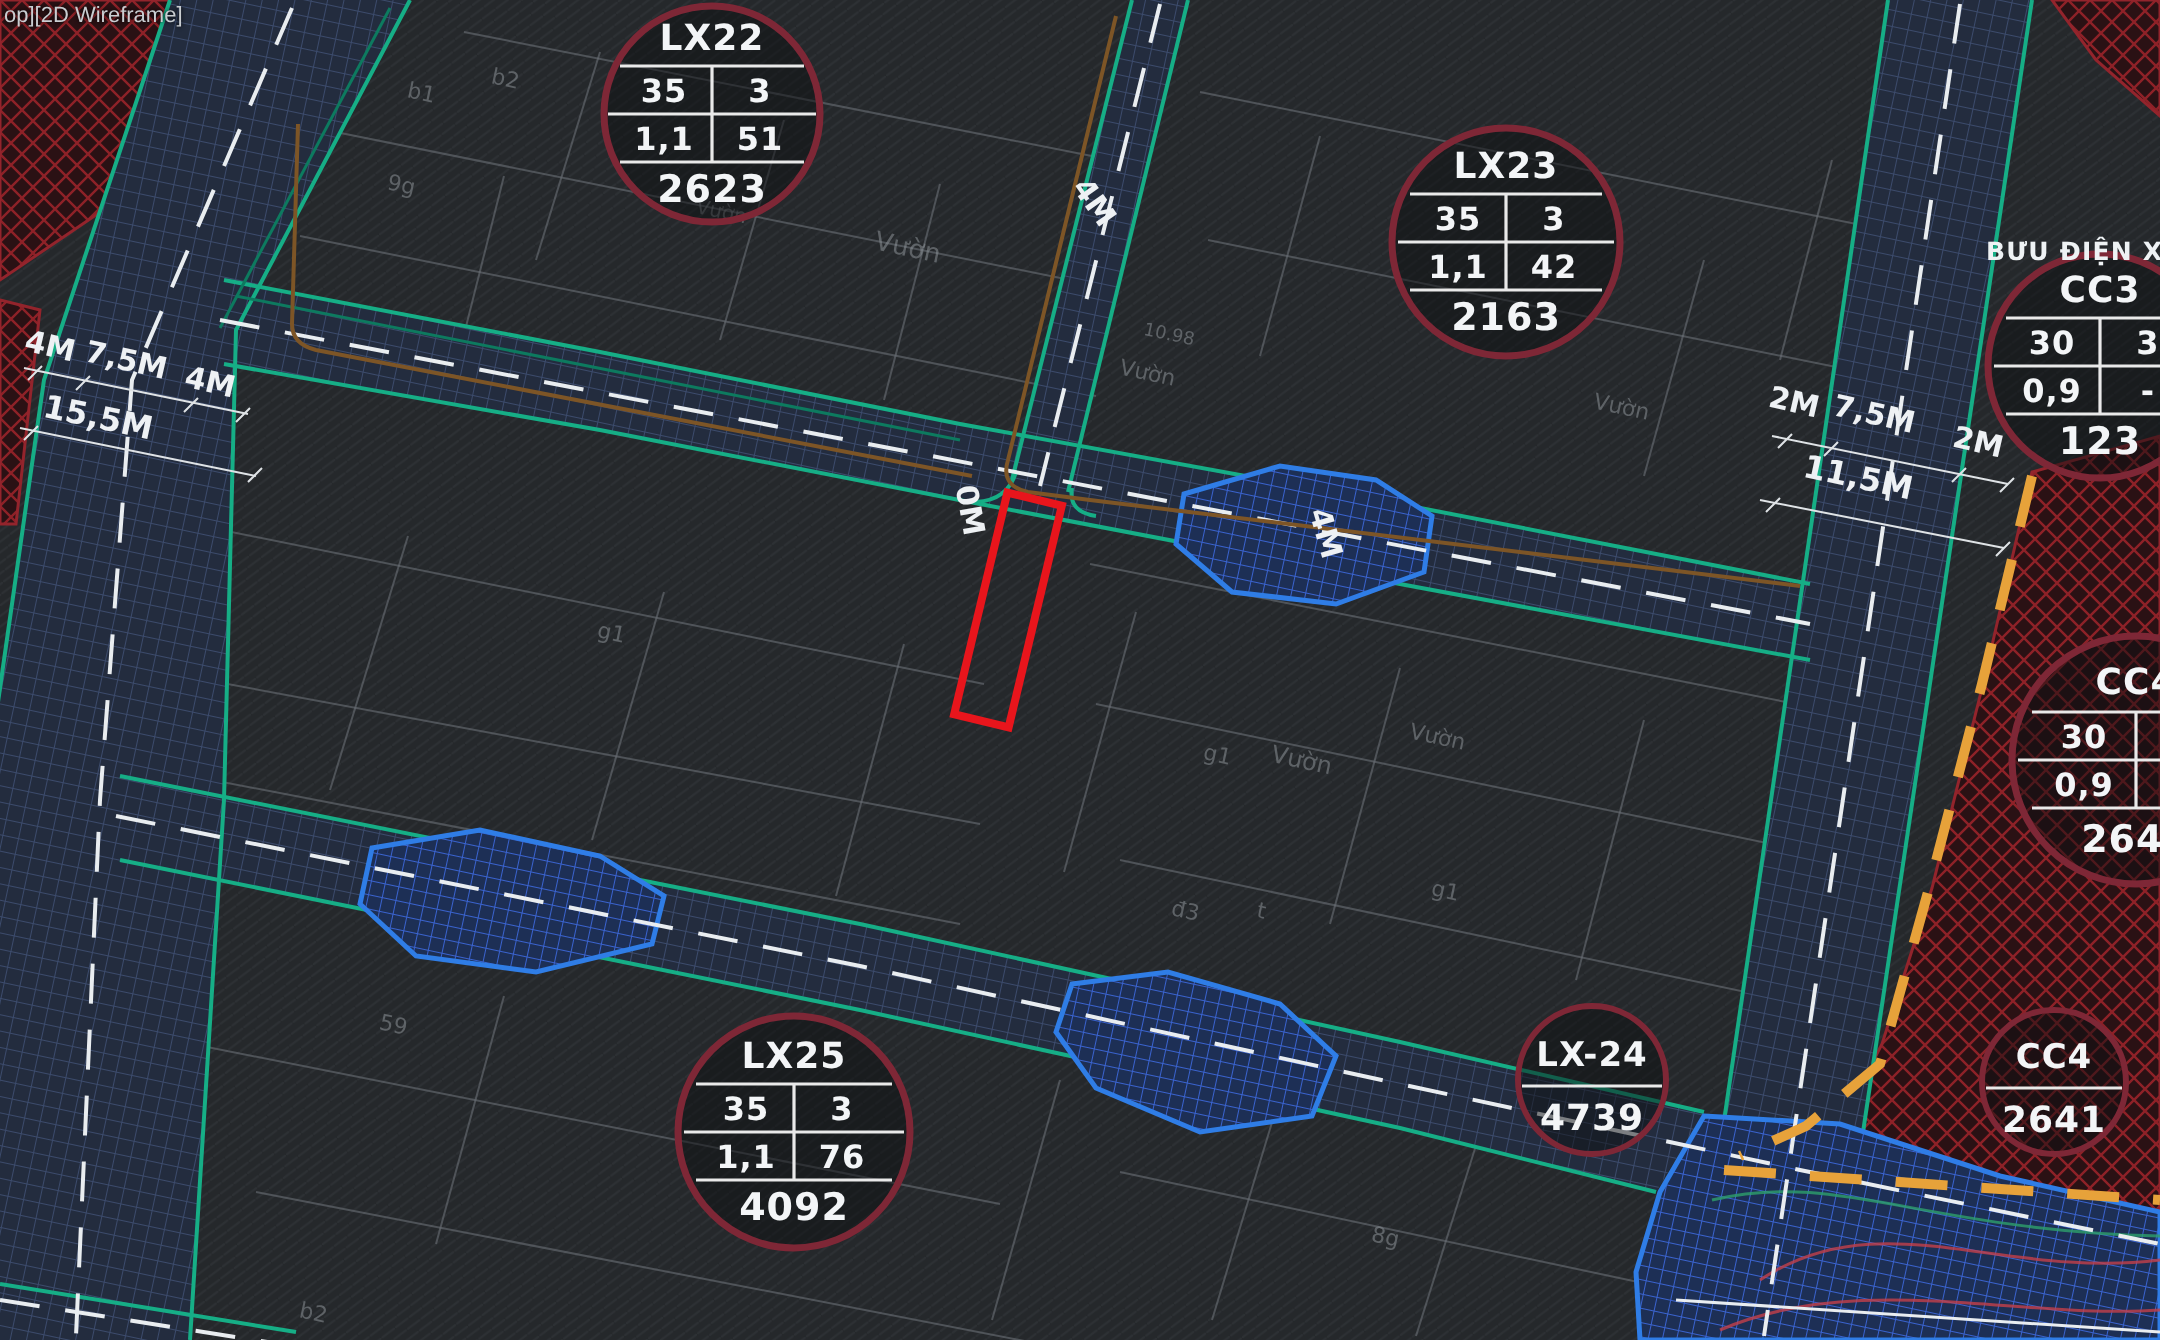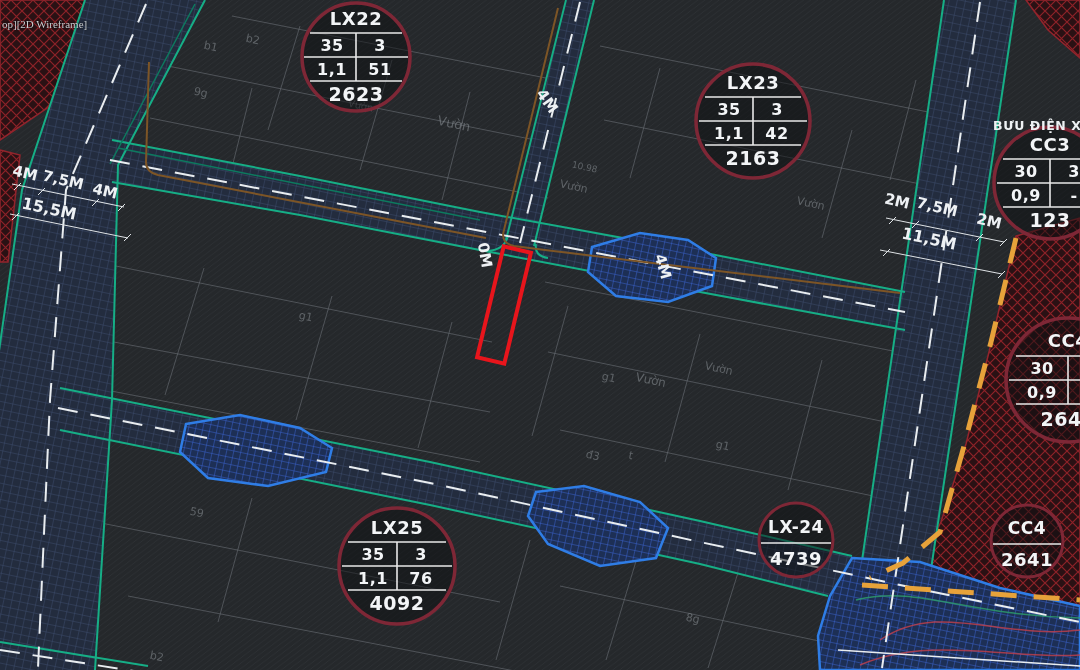--- a/index.html
+++ b/index.html
@@ -31,22 +31,22 @@
   .pond{fill:url(#waterGrid);stroke:#2f7de6;stroke-width:2.5}
   .road{fill:url(#roadGrid)}
   .redzone{fill:url(#redHatch);stroke:#93242c;stroke-width:1.5}
   .yellow{stroke:#e7a23a;stroke-width:5;fill:none;stroke-dasharray:26 17}
   .brown{stroke:#7d5526;stroke-width:2;fill:none}
   .contour-r{stroke:#c4404a;stroke-width:1.5;fill:none;opacity:.8}
   .contour-g{stroke:#2ea06b;stroke-width:1.5;fill:none;opacity:.8}
   .hl{fill:none;stroke:#e8151c;stroke-width:4}
   .place{fill:#eef2f4;font-weight:bold;font-size:12.5px;letter-spacing:.6px}
   .corner{
-    position:absolute;top:18px;left:2px;color:#c9cdd1;font-size:11px;
-    font-family:Liberation Serif, serif;text-shadow:0 0 2px #000;
+    position:absolute;top:2px;left:2px;color:#c9cdd1;font-size:11px;
+    font-family:Liberation Sans, sans-serif;text-shadow:0 0 2px #000;
   }
 </style>
 </head>
 <body>
 
 <div class="stage">
 <svg viewBox="0 0 1080 670" width="1080" height="670">
   <defs>
     <pattern id="hatch" width="6" height="6" patternUnits="userSpaceOnUse" patternTransform="rotate(8)">
       <path d="M0,6 L6,0" stroke="#34383c" stroke-width="1"></path>

